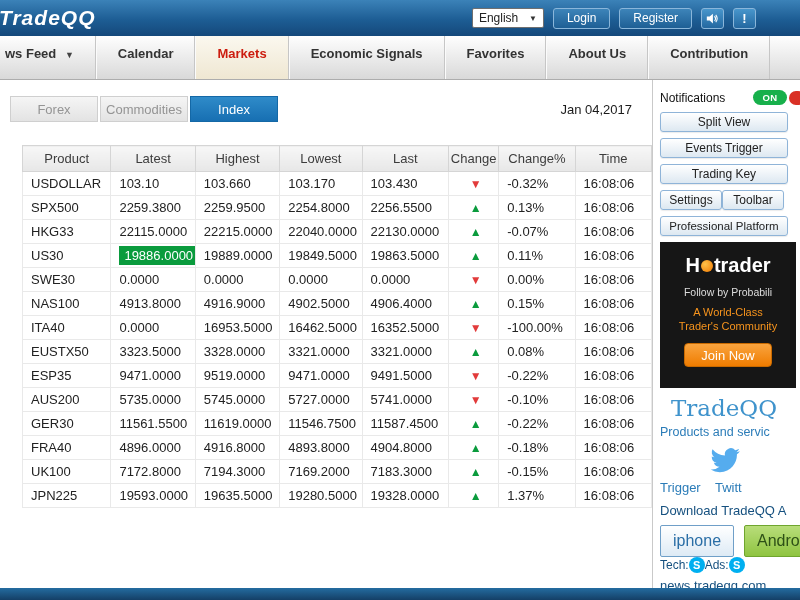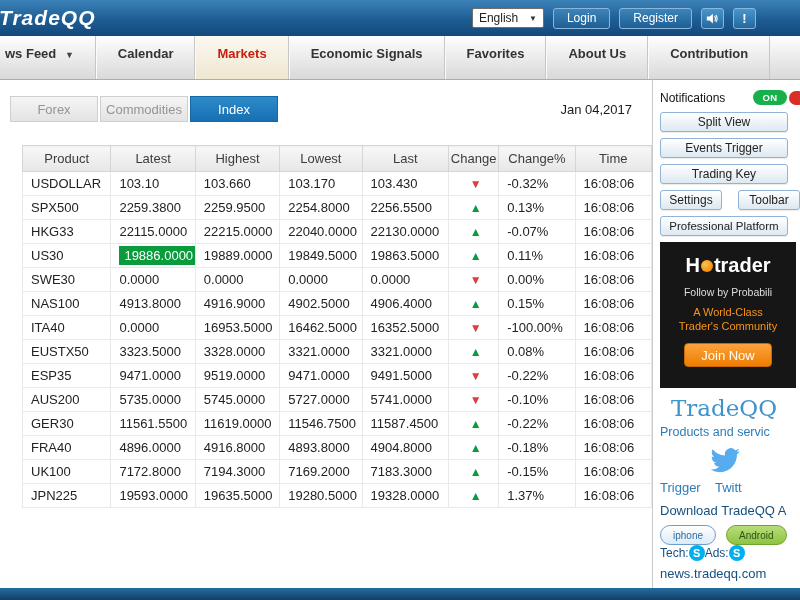--- a/index.html
+++ b/index.html
@@ -53,41 +53,41 @@
   
   .sidebar { flex:1; padding:10px 0 0 7px; position:relative; }
   .notif-row { display:flex; align-items:center; justify-content:space-between; width:124px; margin-bottom:7px;gap:28px; }
   .notif-row .nlabel { font-size:12px; color:#111; }
   .toggle { display:inline-flex; align-items:center; cursor:pointer; }
   .tg-on { background:var(--toggle-on-green,#17b04b); color:#fff; font-size:9.5px; font-weight:bold; letter-spacing:.5px;
     padding:2px 9px; border-radius:8px; }
   .tg-off { width:16px; height:14px; background:var(--toggle-off-red,#d93025); border-radius:8px; margin-left:2px; }
   .sb-btn { display:block; width:128px; height:20px; margin:0 0 6px 0; font-size:12px; color:#222; text-align:center; cursor:pointer;
     background:linear-gradient(#ffffff,#dde8f1); border:1px solid #8fb4d8; border-radius:3px; box-shadow:0 1px 1px rgba(0,0,0,.08); }
-  .sb-row { display:flex; gap:16px; width:140px; }
+  .sb-row { display:flex; gap:0; width:140px; }
   .sb-btn.half { width:62px; flex:0 0 auto; }
   .sb-btn.platform { font-size:11.5px; }
 
   .ad { width:136px; height:146px; background:#161616; margin-top:4px; text-align:center; padding-top:12px; cursor:pointer; }
   .ad-logo { color:#fff; font-size:20px; font-weight:bold; white-space:nowrap; }
   .ad-logo .flame { display:inline-block; width:12px; height:12px; border-radius:50%;
     background:radial-gradient(circle at 35% 35%, #ffc24a, #f07800); margin:0 1px; }
   .ad-l1 { color:#ddd; font-size:10.5px; margin-top:9px; white-space:nowrap; }
   .ad-l2 { color:var(--ad-orange,#f7941d); font-size:11px; margin-top:8px; }
   .ad-l3 { color:var(--ad-orange,#f7941d); font-size:11px; margin-top:2px; }
   .join { margin-top:11px; width:88px; height:24px; background:linear-gradient(#f9a43f,#ef7c00); color:#fff;
     border:1px solid #c96a00; border-radius:4px; font-size:13px; cursor:pointer; }
 
   .brand { width:128px; text-align:center; font-family:"DejaVu Serif", serif; font-size:23px; color:#3f93cc; margin-top:7px; white-space:nowrap; }
   .brand-sub { font-size:12.5px; color:#2b7cb8; margin-top:4px; white-space:nowrap; }
   .twitter { width:128px; text-align:center; margin-top:7px; cursor:pointer; }
   .tw-label { font-size:13px; color:#2b7cb8; margin-top:3px; white-space:pre; cursor:pointer; }
   .dl { font-size:13px; color:#15507f; margin-top:8px; white-space:nowrap; }
   .apps { display:flex; gap:10px; margin-top:7px; }
-  .app-btn { height:20px; padding:0 12px; font-size:10px; border-radius:10px; cursor:pointer; white-space:nowrap; }
+  .app-btn { height:32px; padding:0 12px; font-size:16px; border-radius:2px; cursor:pointer; white-space:nowrap; }
   .app-btn.iphone { background:linear-gradient(#ffffff,#ddeaf5); border:1px solid #6f9fc8; color:#2a6ea6; }
   .app-btn.android { background:linear-gradient(#b8dd7a,#8fc441); border:1px solid #6fa52e; color:#2d5016; }
   .contact { display:flex; align-items:center; font-size:12px; color:#15507f; }
   .skype { display:inline-block; width:16px; height:16px; border-radius:50%; background:var(--skype-blue,#00aff0);
     color:#fff; font-weight:bold; font-size:11px; text-align:center; line-height:16px; cursor:pointer; }
   .site { font-size:13px; color:#15507f; margin-top:5px; white-space:nowrap; }
 
   .bottombar { position:absolute; left:0; right:0; bottom:0; height:12px;
     background:linear-gradient(#246ca0,#143f66); }
 </style>

